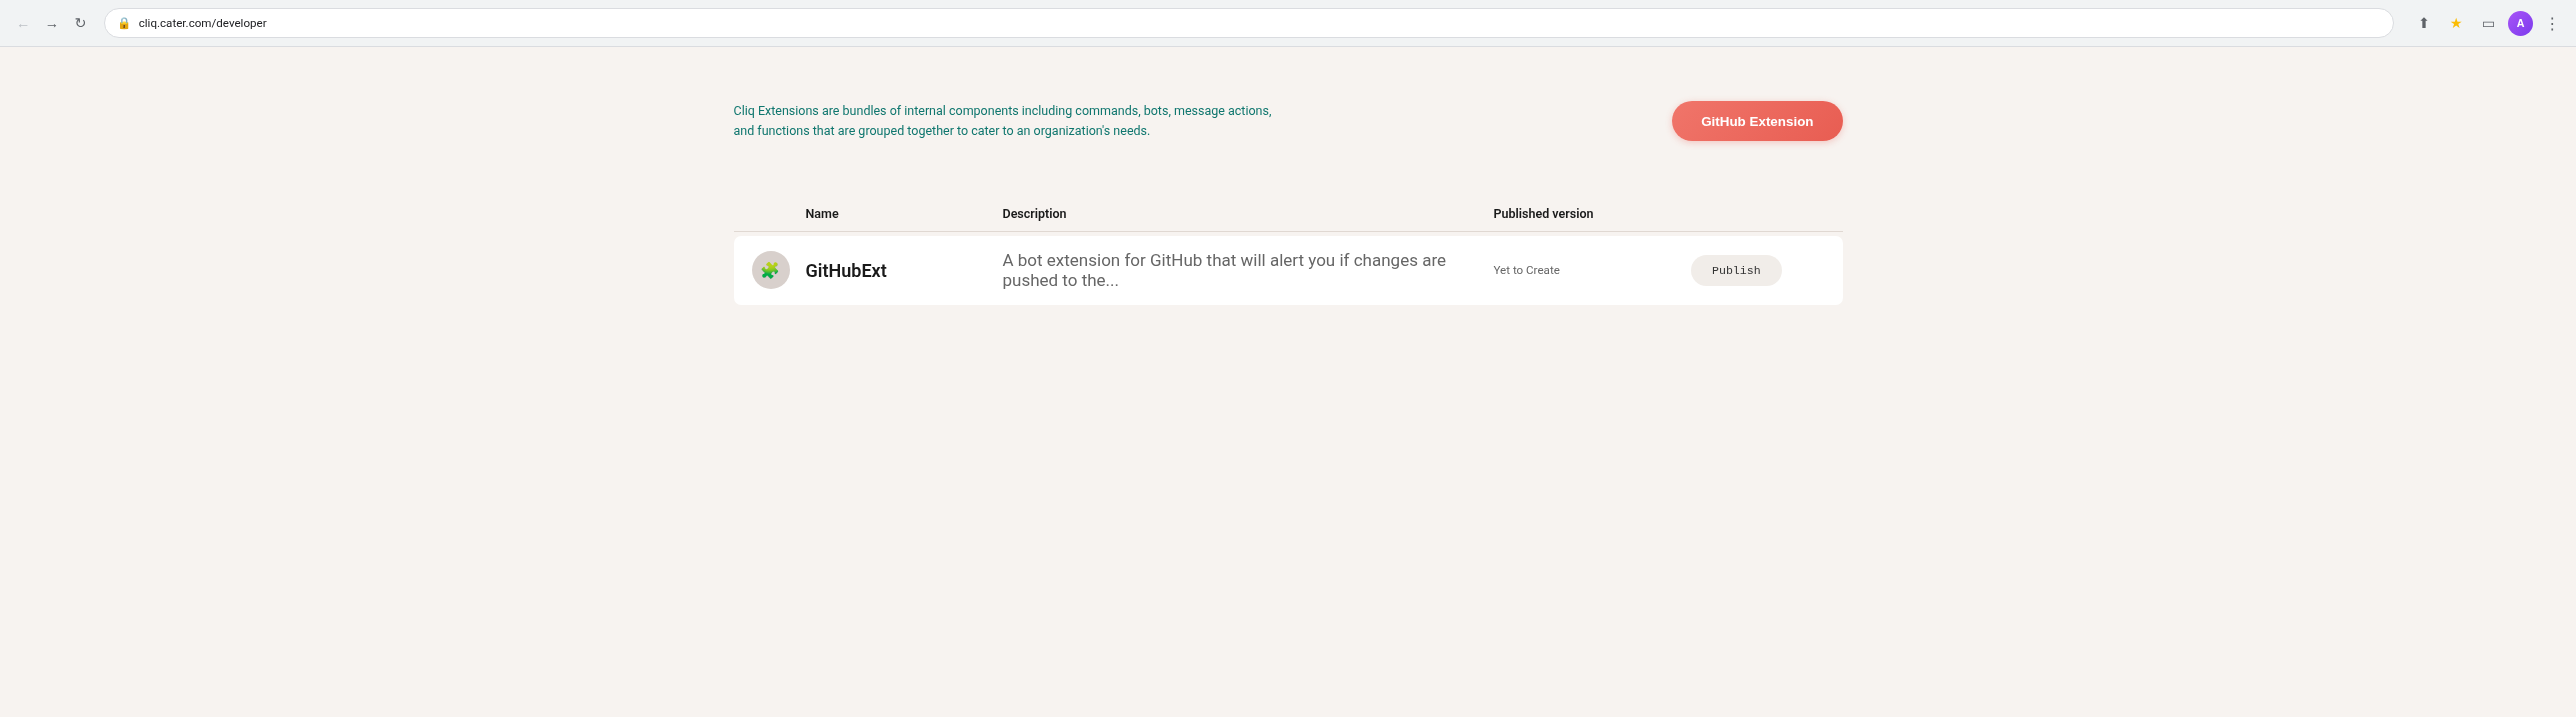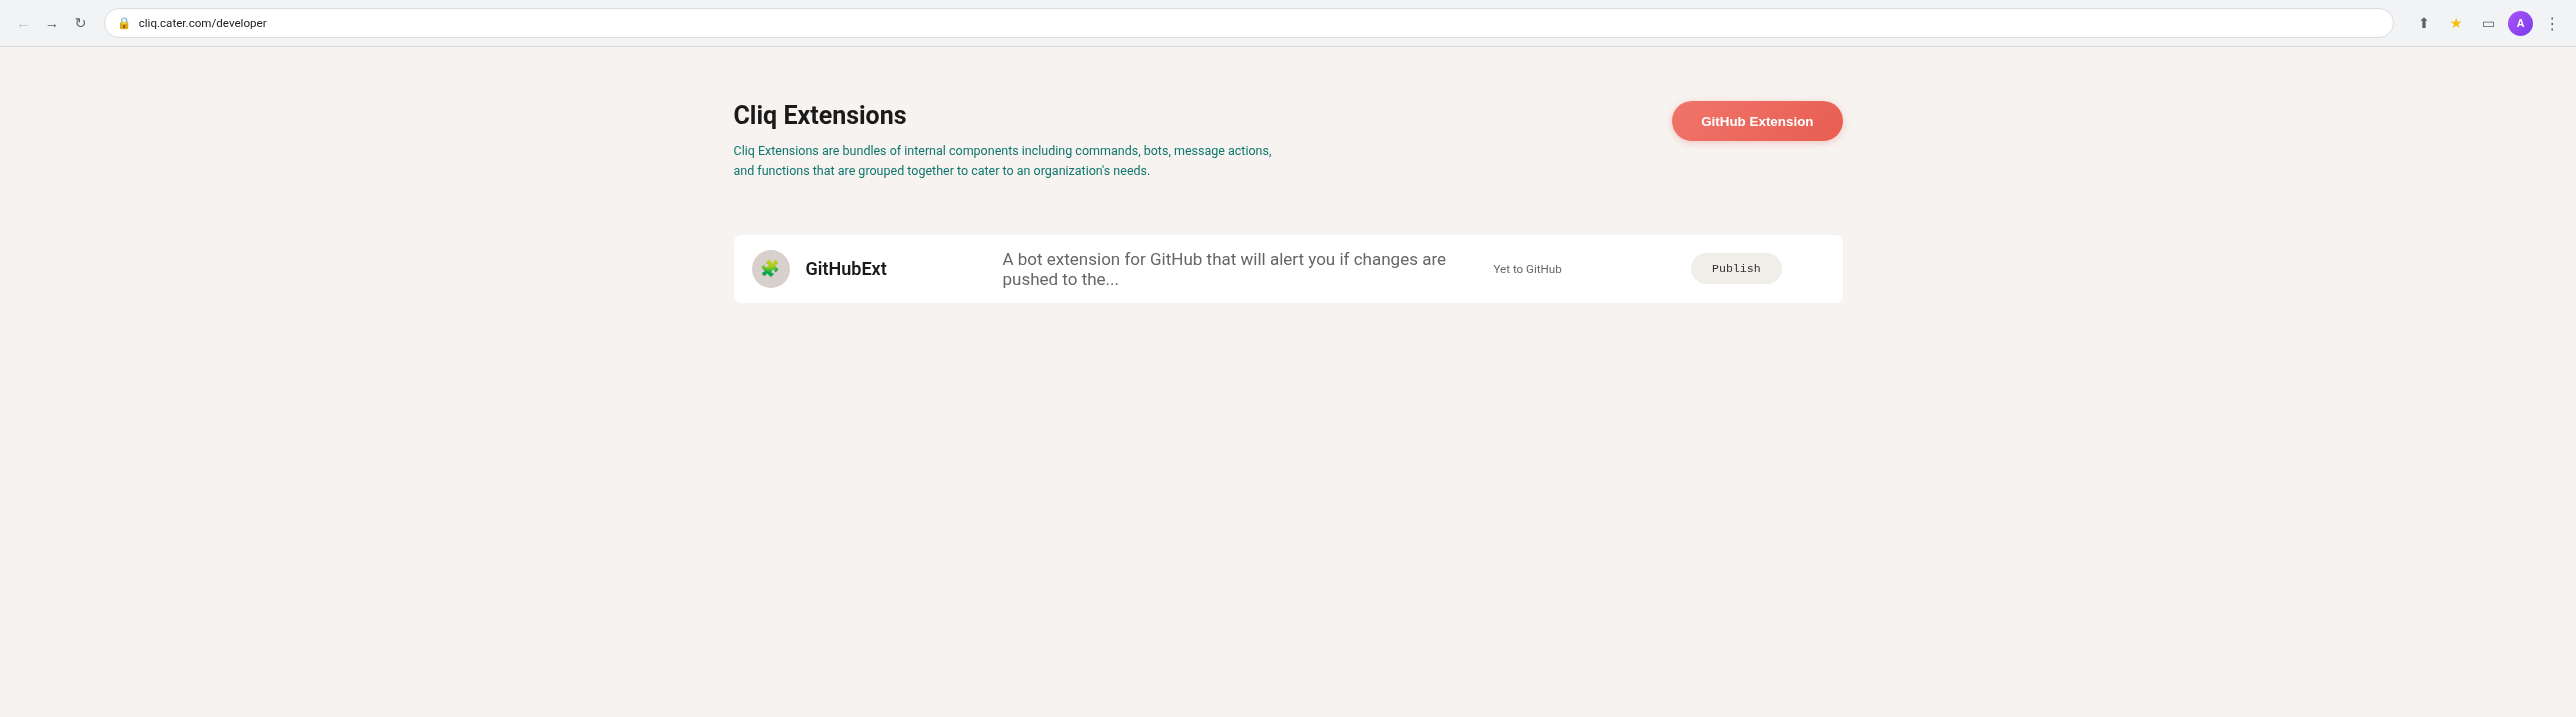--- a/index.html
+++ b/index.html
@@ -276,40 +276,46 @@
     <button class="browser-action-btn">
       <span class="menu-dots">⋮</span>
     </button>
   </div>
 </div>
 
 <div class="page-content">
 
   <div class="header-section">
     <div>
-      <h1 class="page-title">Cliq Extensions</h1>
       <p class="page-description">Cliq Extensions are bundles of internal components including commands, bots, message actions, and functions that are grouped together to cater to an organization's needs.</p>
     </div>
     <button class="create-extension-btn">
       <span>GitHub Extension</span>
     </button>
   </div>
 
   <div class="extensions-table">
 
+    <div class="table-header">
+      <div class="table-header-cell"></div>
+      <div class="table-header-cell">Name</div>
+      <div class="table-header-cell">Description</div>
+      <div class="table-header-cell">Published version</div>
+      <div class="table-header-cell"></div>
+    </div>
 
     <div class="table-row">
       <div>
         <div class="extension-icon">
           <span>🧩</span>
         </div>
       </div>
       <div class="extension-name">GitHubExt</div>
       <div class="extension-description">A bot extension for GitHub that will alert you if changes are pushed to the...</div>
-      <div class="extension-published">Yet to GitHub</div>
+      <div class="extension-published">Yet to Create</div>
       <div>
         <button class="publish-btn">
           <span>Publish</span>
         </button>
       </div>
     </div>
 
   </div>
 </div>
 

